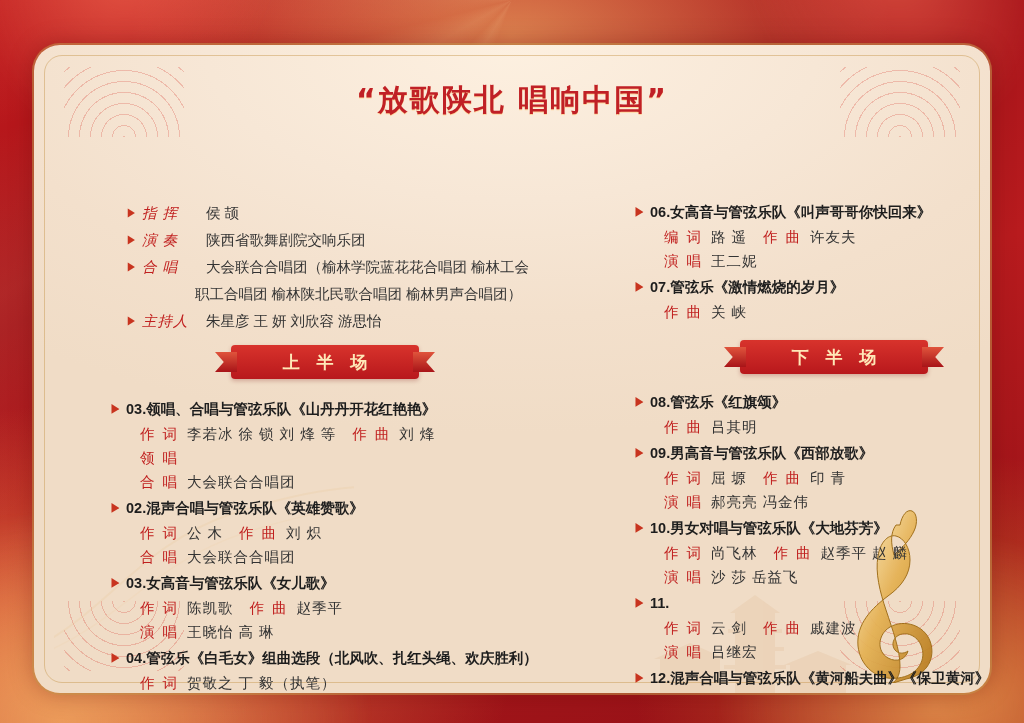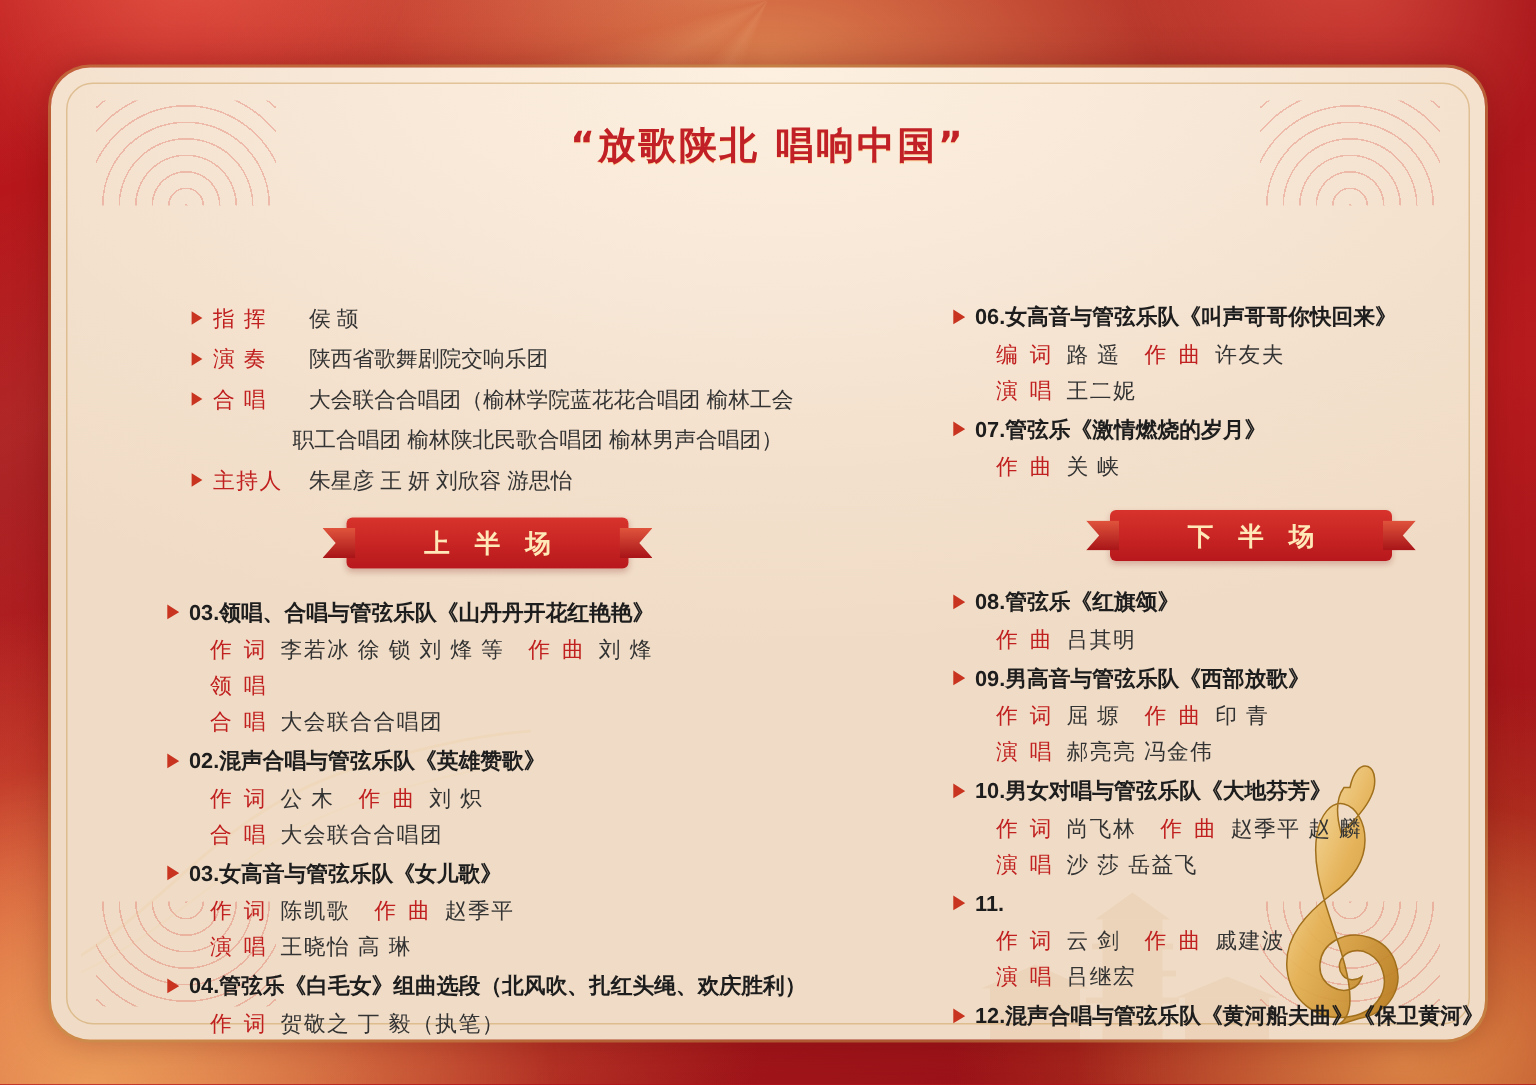--- a/index.html
+++ b/index.html
@@ -126,21 +126,21 @@
   }
 
   
   .title-wrap {
     position: absolute;
     left: 0; right: 0;
     top: 35px;
     text-align: center;
   }
   .title-main {
-    font-size: 25px;
+    font-size: 30px;
     font-weight: bold;
     letter-spacing: 2px;
     color: #c02026;
     text-shadow: 0 1px 0 #ffd9a0;
     font-family: "DejaVu Sans", "Liberation Sans", sans-serif;
   }
   .title-sub {
     margin-top: 8px;
     font-size: 27px;
     font-weight: bold;
@@ -173,20 +173,21 @@
     font-size: 11px;
     line-height: 27px;
     margin-right: 5px;
     flex: 0 0 auto;
   }
   .ctag {
     color: #c0201f;
     flex: 0 0 auto;
     width: 64px;
     letter-spacing: 1px;
+    font-style: italic;
   }
   .cval {
     color: #333;
     flex: 1 1 auto;
   }
   .credit-cont {
     padding-left: 69px;
     color: #333;
   }
 

